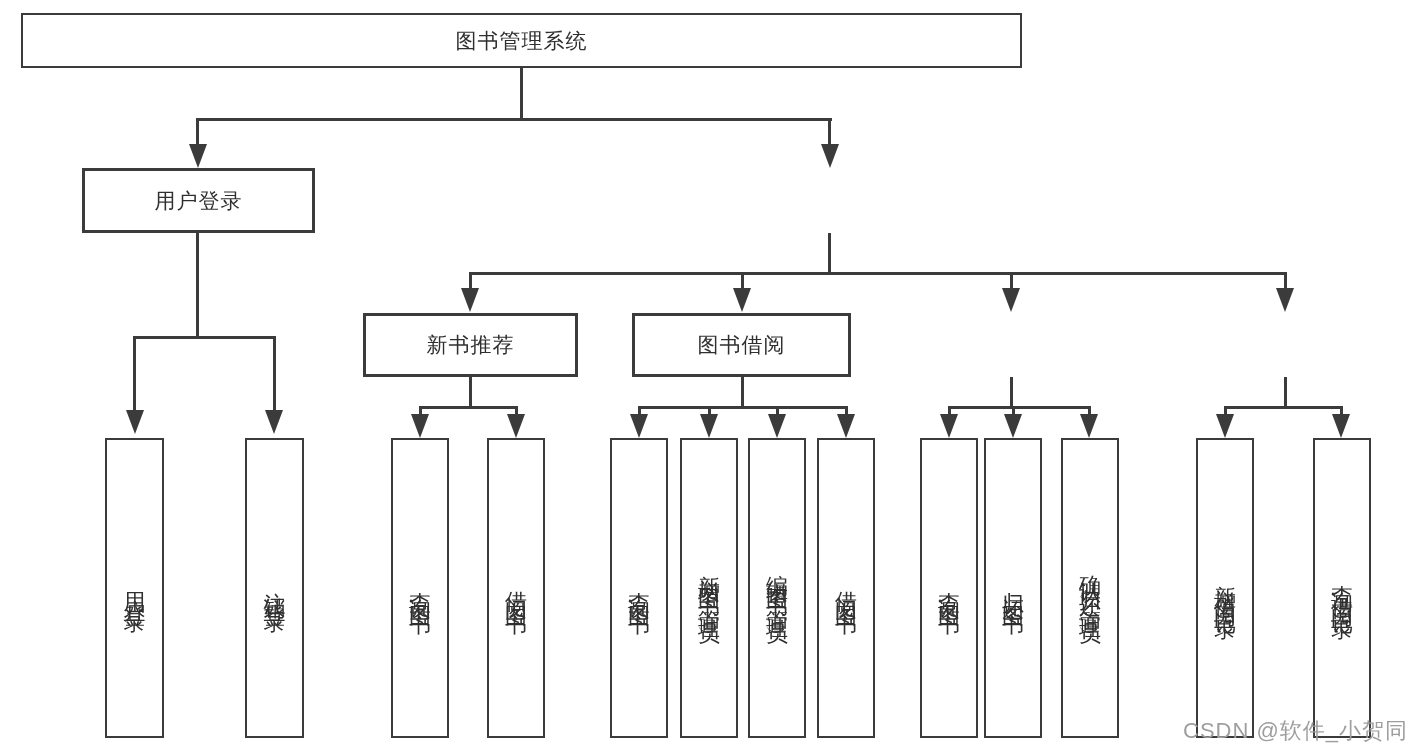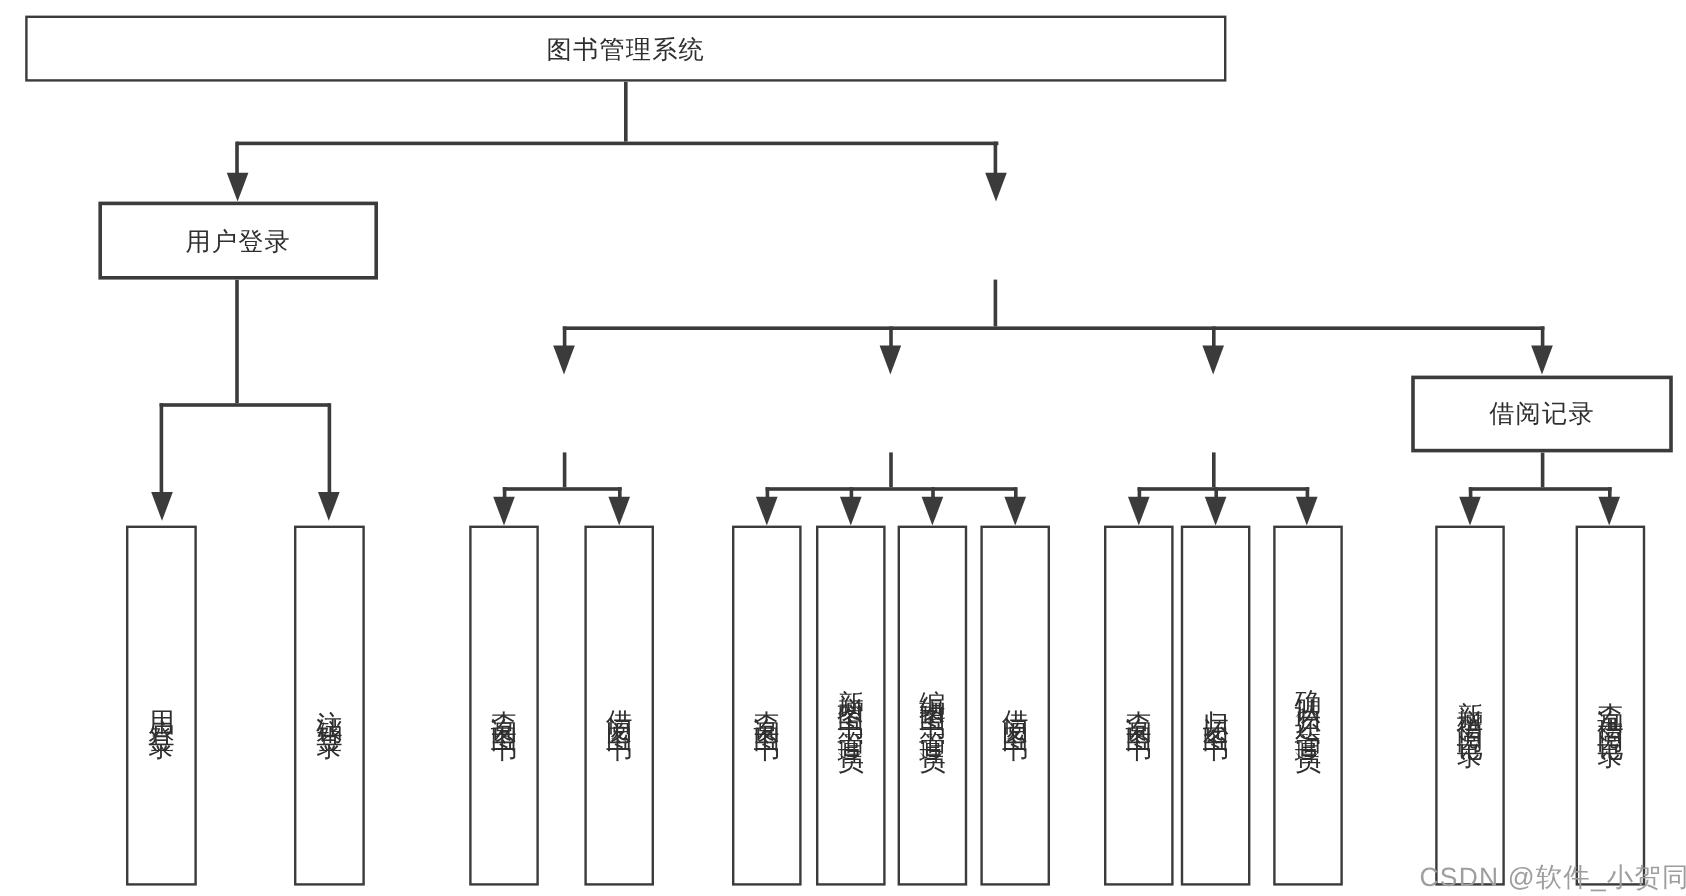--- a/index.html
+++ b/index.html
@@ -67,22 +67,25 @@
   <div class="hl" style="left:469px;top:272px;width:818px;"></div>
   <div class="vl" style="left:469px;top:272px;height:20px;"></div>
   <div class="arrow" style="left:461px;top:288px;"></div>
   <div class="vl" style="left:741px;top:272px;height:20px;"></div>
   <div class="arrow" style="left:733px;top:288px;"></div>
   <div class="vl" style="left:1010px;top:272px;height:20px;"></div>
   <div class="arrow" style="left:1002px;top:288px;"></div>
   <div class="vl" style="left:1284px;top:272px;height:20px;"></div>
   <div class="arrow" style="left:1276px;top:288px;"></div>
 
-  <div class="box" style="left:1176px;top:313px;width:218px;height:64px;">
-    <span>借阅记录</span>
+  <div class="box" style="left:363px;top:313px;width:215px;height:64px;">
+    <span>新书推荐</span>
+  </div>
+  <div class="box" style="left:632px;top:313px;width:219px;height:64px;">
+    <span>图书借阅</span>
   </div>
 
   <div class="vl" style="left:469px;top:377px;height:29px;"></div>
   <div class="hl" style="left:419px;top:406px;width:99px;"></div>
   <div class="vl" style="left:419px;top:406px;height:10px;"></div>
   <div class="arrow" style="left:411px;top:414px;"></div>
   <div class="vl" style="left:515px;top:406px;height:10px;"></div>
   <div class="arrow" style="left:507px;top:414px;"></div>
 
   <div class="vl" style="left:741px;top:377px;height:29px;"></div>

